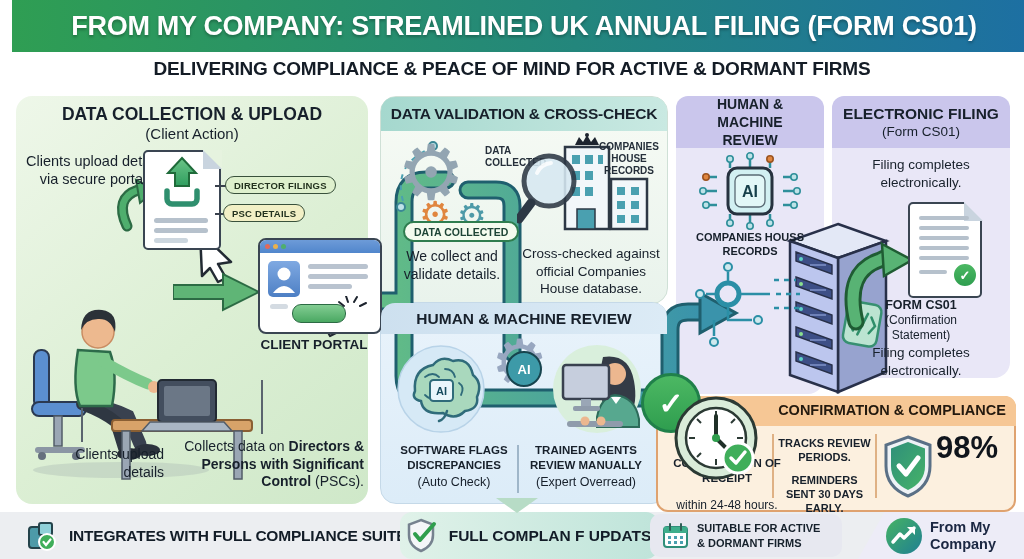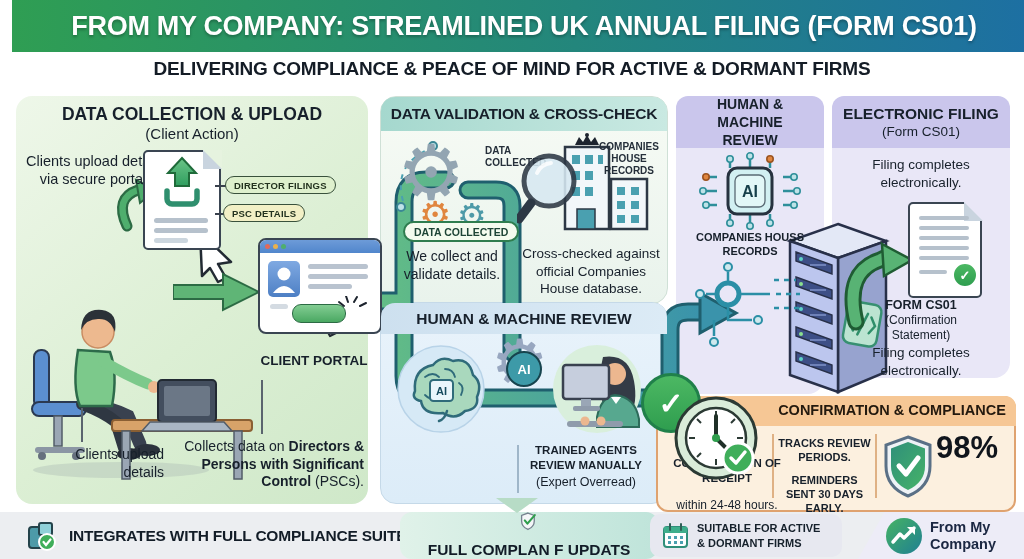--- a/index.html
+++ b/index.html
@@ -41,21 +41,21 @@
   .conn{position:absolute;height:2px;background:#39414d;z-index:5;}
   .portal{left:242px;top:142px;width:120px;height:92px;background:#fff;border:2.5px solid #3a4552;
     border-radius:8px;overflow:hidden;z-index:5;}
   .ptbar{height:13px;background:linear-gradient(#6d9bd8,#5186cc);display:flex;align-items:center;gap:3px;padding-left:5px;}
   .dot{width:5px;height:5px;border-radius:50%;}
   .avatar{position:absolute;left:8px;top:21px;width:32px;height:36px;border-radius:5px;
     background:linear-gradient(#7fa9e2,#4d7fc4);}
   .pline{position:absolute;height:5px;border-radius:3px;background:#b9c3cf;}
   .pbtn{position:absolute;left:32px;top:64px;width:52px;height:17px;border-radius:9px;
     background:linear-gradient(#83cd93,#4aa862);border:1.7px solid #2c6b44;}
-  .portal-label{left:240px;top:256px;width:116px;text-align:center;font-weight:800;font-size:13.5px;line-height:1.3;z-index:5;}
+  .portal-label{left:240px;top:240px;width:116px;text-align:center;font-weight:800;font-size:13.5px;line-height:1.3;z-index:5;}
   .tick{position:absolute;width:2px;background:#5a646e;z-index:5;}
   .cap{position:absolute;font-size:14px;line-height:1.25;text-align:right;z-index:5;}
 
   
   .p2{left:380px;top:96px;width:286px;height:206px;background:linear-gradient(180deg,#f7fbf5,#e9f3ec);
     border:1px solid #cfe0d6;}
   .p2 .phead{height:34px;background:linear-gradient(90deg,#a5d8ce,#c9e9e2);}
   .p2 .phead span{font-weight:800;font-size:15.5px;letter-spacing:-.2px;}
   .gear{position:absolute;line-height:1;z-index:5;}
   .pill{position:absolute;font-weight:800;font-size:10.5px;color:#1d4436;background:#f4fbef;
@@ -99,21 +99,21 @@
     font-weight:800;font-size:14.5px;color:#23190e;}
   .c-col{position:absolute;text-align:center;z-index:6;}
   .odiv{position:absolute;width:1.5px;background:#dfb184;z-index:5;}
   .stat{position:absolute;font-weight:800;z-index:6;color:#10151c;}
 
   
   .footer{left:0;top:512px;width:1024px;height:47px;background:#eceef1;}
   .f-item1{position:absolute;left:26px;top:0;height:47px;display:flex;align-items:center;gap:11px;}
   .f-item1 span{font-weight:800;font-size:15.5px;color:#121c27;letter-spacing:-.2px;}
   .f-chip2{position:absolute;left:400px;top:0;width:258px;height:47px;border-radius:12px;
-    background:linear-gradient(90deg,#e0f2e9,#bfe4da);display:flex;align-items:center;justify-content:space-between;gap:10px;flex-direction:column;}
+    background:linear-gradient(90deg,#e0f2e9,#bfe4da);display:flex;align-items:center;justify-content:center;gap:10px;}
   .f-chip2 span{font-weight:800;font-size:15.5px;color:#121c27;}
   .f-chip3{position:absolute;left:650px;top:2px;width:192px;height:43px;border-radius:10px;
     background:#e7e8f0;display:flex;align-items:center;gap:8px;padding-left:12px;box-sizing:border-box;}
   .f-chip3 .txt{font-weight:800;font-size:11px;line-height:1.3;color:#15202b;}
   .f-logo{position:absolute;left:858px;top:0;width:166px;height:47px;background:#edecf7;
     clip-path:polygon(16% 0,100% 0,100% 100%,0 100%);display:flex;align-items:center;justify-content:center;gap:8px;}
   .logo-circle{width:36px;height:36px;border-radius:50%;background:linear-gradient(135deg,#46b364,#1f7f92);
     display:flex;align-items:center;justify-content:center;}
   .f-logo .txt{font-weight:800;font-size:14.5px;line-height:1.15;color:#1b2742;}
   .notch{position:absolute;left:496px;top:498px;width:0;height:0;border-left:21px solid transparent;
@@ -286,20 +286,24 @@
       <path d="M50 76 Q54 56 68 54 Q88 56 92 78 L92 86 H50 Z" fill="#57a88f" stroke="#2d6b5a" stroke-width="2"></path>
       <path d="M64 56 l5 7 5 -7" fill="#fff"></path>
       <rect x="16" y="24" width="46" height="34" rx="3" fill="#c6cedd" stroke="#39414f" stroke-width="2.5"></rect>
       <rect x="34" y="58" width="10" height="7" fill="#9aa6b6"></rect>
       <rect x="26" y="65" width="27" height="5" rx="2" fill="#8f9bab"></rect>
       <rect x="20" y="80" width="56" height="6" rx="3" fill="#8f9bab"></rect>
       <circle cx="38" cy="80" r="4.5" fill="#ecb78f"></circle>
         <circle cx="54" cy="80" r="4.5" fill="#ecb78f"></circle>
     </svg>
 
+    <div class="rev-cap" style="left:10px;top:140px">
+      <div class="l1">SOFTWARE FLAGS DISCREPANCIES</div>
+      <div class="l2">(Auto Check)</div>
+    </div>
     <div class="vdiv" style="left:136px;top:142px;height:48px"></div>
     <div class="rev-cap" style="left:142px;top:140px">
       <div class="l1">TRAINED AGENTS REVIEW MANUALLY</div>
       <div class="l2">(Expert Overread)</div>
     </div>
   </div>
 
   <div class="abs panel lav p3">
     <div class="phead">
       <span>HUMAN &amp; MACHINE REVIEW</span>

